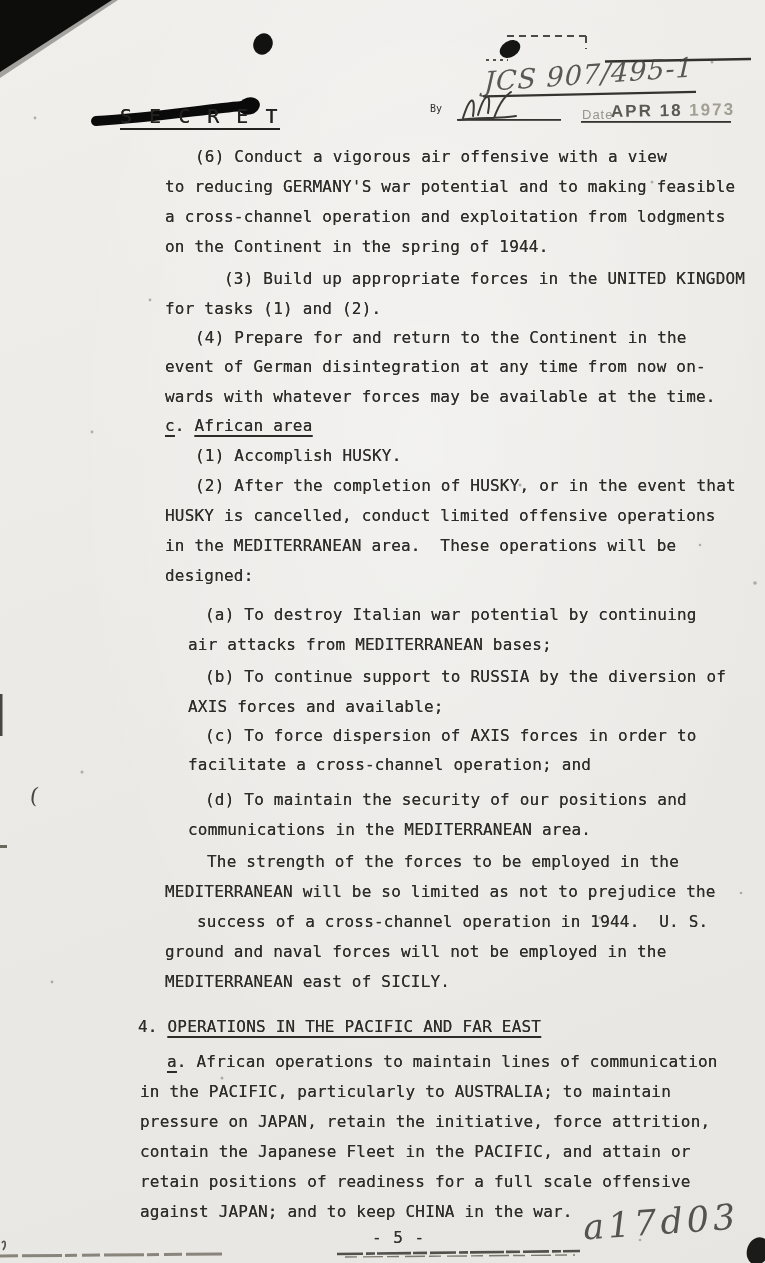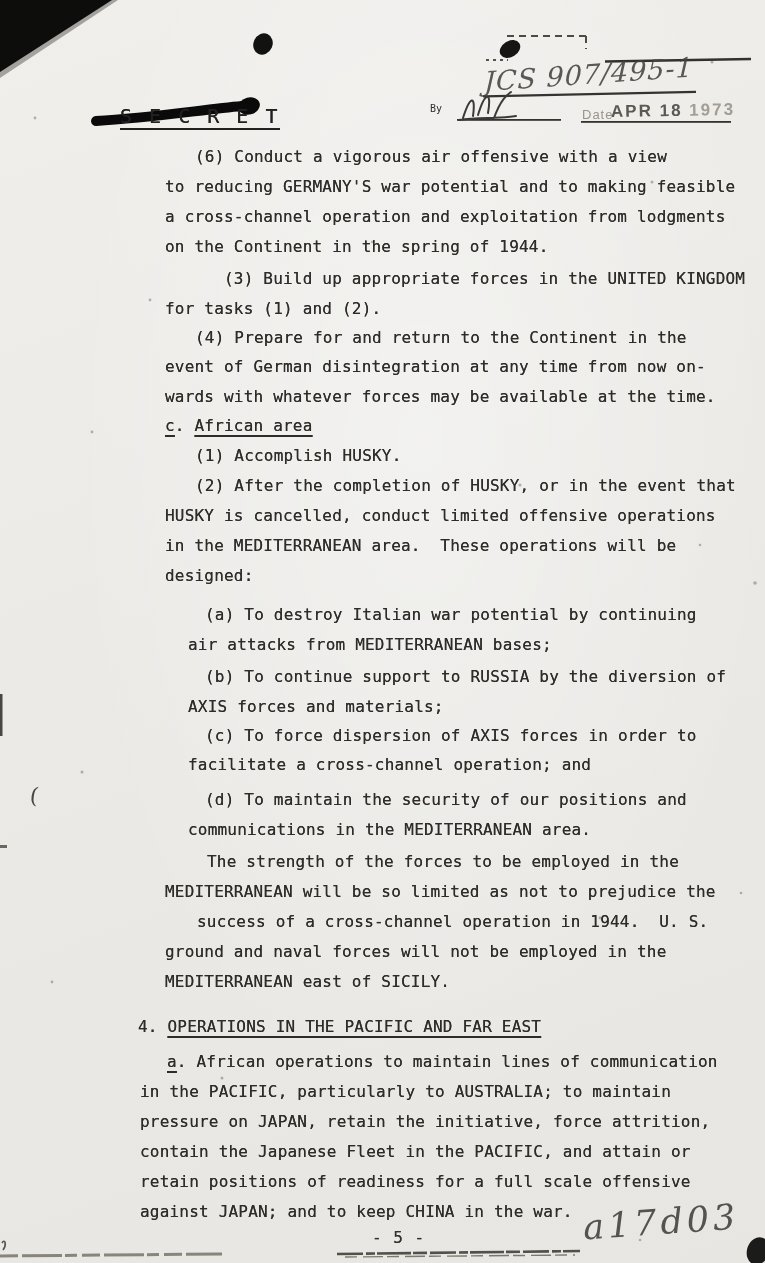--- a/index.html
+++ b/index.html
@@ -151,21 +151,21 @@
       <div class="tline" style="left: 165px; top: 387px;"><span>wards with whatever forces may be available at the time.</span></div>
       <div class="tline" style="left: 165px; top: 416px;"><span class="u">c</span><span>. </span><span class="u">African area</span></div>
       <div class="tline" style="left: 195px; top: 446px;"><span>(1) Accomplish HUSKY.</span></div>
       <div class="tline" style="left: 195px; top: 476px;"><span>(2) After the completion of HUSKY, or in the event that</span></div>
       <div class="tline" style="left: 165px; top: 506px;"><span>HUSKY is cancelled, conduct limited offensive operations</span></div>
       <div class="tline" style="left: 165px; top: 536px;"><span>in the MEDITERRANEAN area.  These operations will be</span></div>
       <div class="tline" style="left: 165px; top: 566px;"><span>designed:</span></div>
       <div class="tline" style="left: 205px; top: 605px;"><span>(a) To destroy Italian war potential by continuing</span></div>
       <div class="tline" style="left: 188px; top: 635px; text-align: center;"><span>air attacks from MEDITERRANEAN bases;</span></div>
       <div class="tline" style="left: 205px; top: 667px;"><span>(b) To continue support to RUSSIA by the diversion of</span></div>
-      <div class="tline" style="left: 188px; top: 697px;"><span>AXIS forces and materials;</span></div>
+      <div class="tline" style="left: 188px; top: 697px;"><span>AXIS forces and available;</span></div>
       <div class="tline" style="left: 205px; top: 726px;"><span>(c) To force dispersion of AXIS forces in order to</span></div>
       <div class="tline" style="left: 188px; top: 755px;"><span>facilitate a cross-channel operation; and</span></div>
       <div class="tline" style="left: 205px; top: 790px;"><span>(d) To maintain the security of our positions and</span></div>
       <div class="tline" style="left: 188px; top: 820px;"><span>communications in the MEDITERRANEAN area.</span></div>
       <div class="tline" style="left: 207px; top: 852px;"><span>The strength of the forces to be employed in the</span></div>
       <div class="tline" style="left: 165px; top: 882px;"><span>MEDITERRANEAN will be so limited as not to prejudice the</span></div>
       <div class="tline" style="left: 165px; top: 912px; margin-left: 32px;"><span>success of a cross-channel operation in 1944.  U. S.</span></div>
       <div class="tline" style="left: 165px; top: 942px;"><span>ground and naval forces will not be employed in the</span></div>
       <div class="tline" style="left: 165px; top: 972px;"><span>MEDITERRANEAN east of SICILY.</span></div>
       <div class="tline" style="left: 138px; top: 1017px;"><span>4. </span><span class="u">OPERATIONS IN THE PACIFIC AND FAR EAST</span></div>

